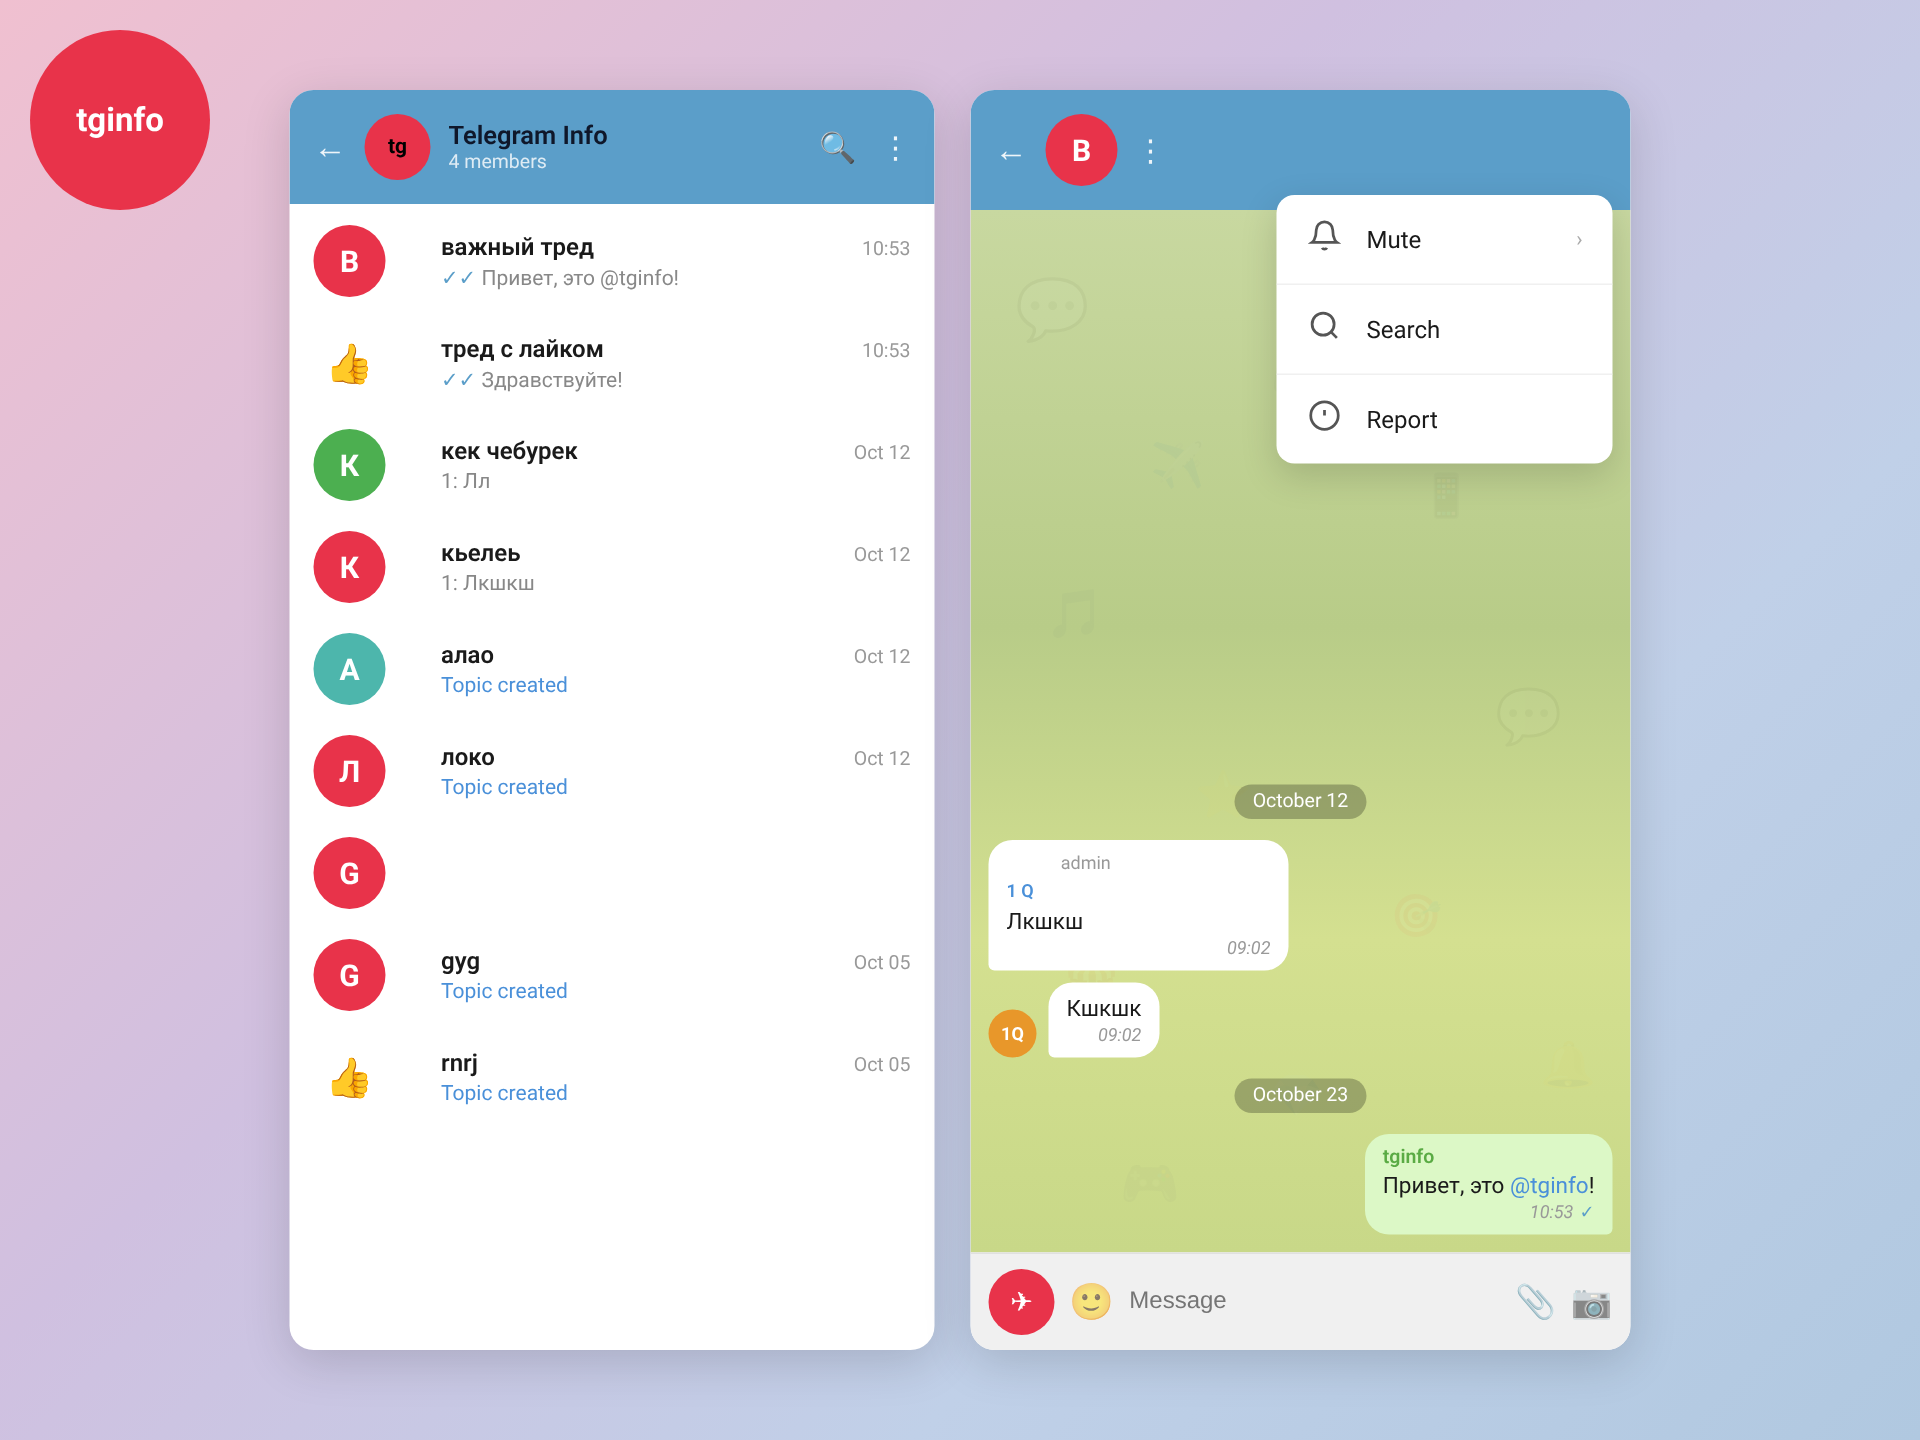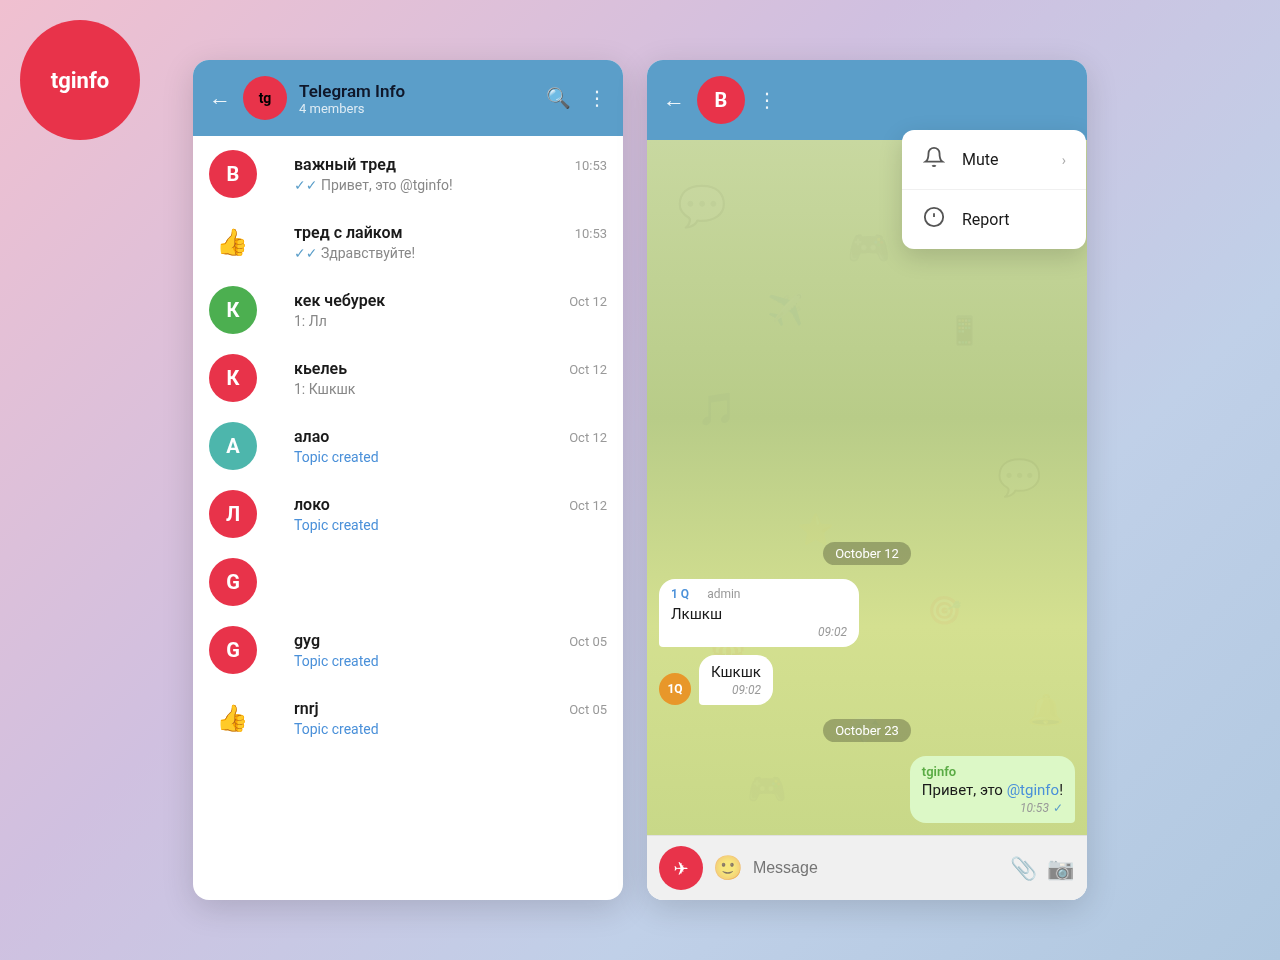--- a/index.html
+++ b/index.html
@@ -267,20 +267,21 @@
       display: flex;
       gap: 6px;
       font-size: 12px;
       color: #888;
       margin-bottom: 4px;
     }
 
     .message-reply-sender {
       font-weight: 600;
       color: #4a90d9;
+      margin-top: 19px;
     }
 
     .message-text {
       font-size: 15px;
       color: #1a1a1a;
     }
 
     .message-time-row {
       display: flex;
       justify-content: flex-end;
@@ -385,25 +386,25 @@
     .camera-btn {
       font-size: 22px;
       cursor: pointer;
       opacity: 0.5;
     }
 
     
     .context-menu {
       position: absolute;
       top: 70px;
-      right: 1px;
+      right: 12px;
       background: white;
       border-radius: 12px;
       box-shadow: 0 8px 24px rgba(0,0,0,0.15);
-      width: 184px;
+      width: 224px;
       overflow: hidden;
       z-index: 100;
     }
 
     .context-menu-item {
       display: flex;
       align-items: center;
       padding: 16px 20px;
       gap: 16px;
       cursor: pointer;
@@ -487,21 +488,21 @@
         <div class="chat-preview ">1: Лл</div>
       </div>
     </div>
         <div class="chat-item">
       <div class="chat-avatar" style="background:#e8334a;">К</div>
       <div class="chat-content">
         <div class="chat-top-row">
           <span class="chat-title">кьелеь</span>
           <span class="chat-time">Oct 12</span>
         </div>
-        <div class="chat-preview ">1: Кшкшк</div>
+        <div class="chat-preview ">1: Лкшкш</div>
       </div>
     </div>
         <div class="chat-item">
       <div class="chat-avatar" style="background:#4db6ac;">А</div>
       <div class="chat-content">
         <div class="chat-top-row">
           <span class="chat-title">алао</span>
           <span class="chat-time">Oct 12</span>
         </div>
         <div class="chat-preview topic-created"><span style="color:#4a90d9;">Topic created</span></div>
@@ -553,20 +554,28 @@
     </div>
 
     <div class="context-menu" id="context-menu">
     <div class="context-menu-item">
       <span class="menu-item-icon"><svg width="22" height="22" viewBox="0 0 24 24" fill="none" stroke="#555" stroke-width="2">
               <path d="M18 8a6 6 0 0 0-12 0c0 7-3 9-3 9h18s-3-2-3-9"></path>
               <path d="M13.73 21a2 2 0 0 1-3.46 0"></path>
             </svg></span>
       <span class="menu-item-label">Mute</span>
       <span class="menu-item-arrow">›</span>
+    </div>
+        <div class="context-menu-item">
+      <span class="menu-item-icon"><svg width="22" height="22" viewBox="0 0 24 24" fill="none" stroke="#555" stroke-width="2">
+              <circle cx="11" cy="11" r="8"></circle>
+              <line x1="21" y1="21" x2="16.65" y2="16.65"></line>
+            </svg></span>
+      <span class="menu-item-label">Search</span>
+
     </div>
         <div class="context-menu-item">
       <span class="menu-item-icon"><svg width="22" height="22" viewBox="0 0 24 24" fill="none" stroke="#555" stroke-width="2">
               <circle cx="12" cy="12" r="10"></circle>
               <line x1="12" y1="8" x2="12" y2="12"></line>
               <line x1="12" y1="16" x2="12.01" y2="16"></line>
             </svg></span>
       <span class="menu-item-label">Report</span>
 
     </div>

